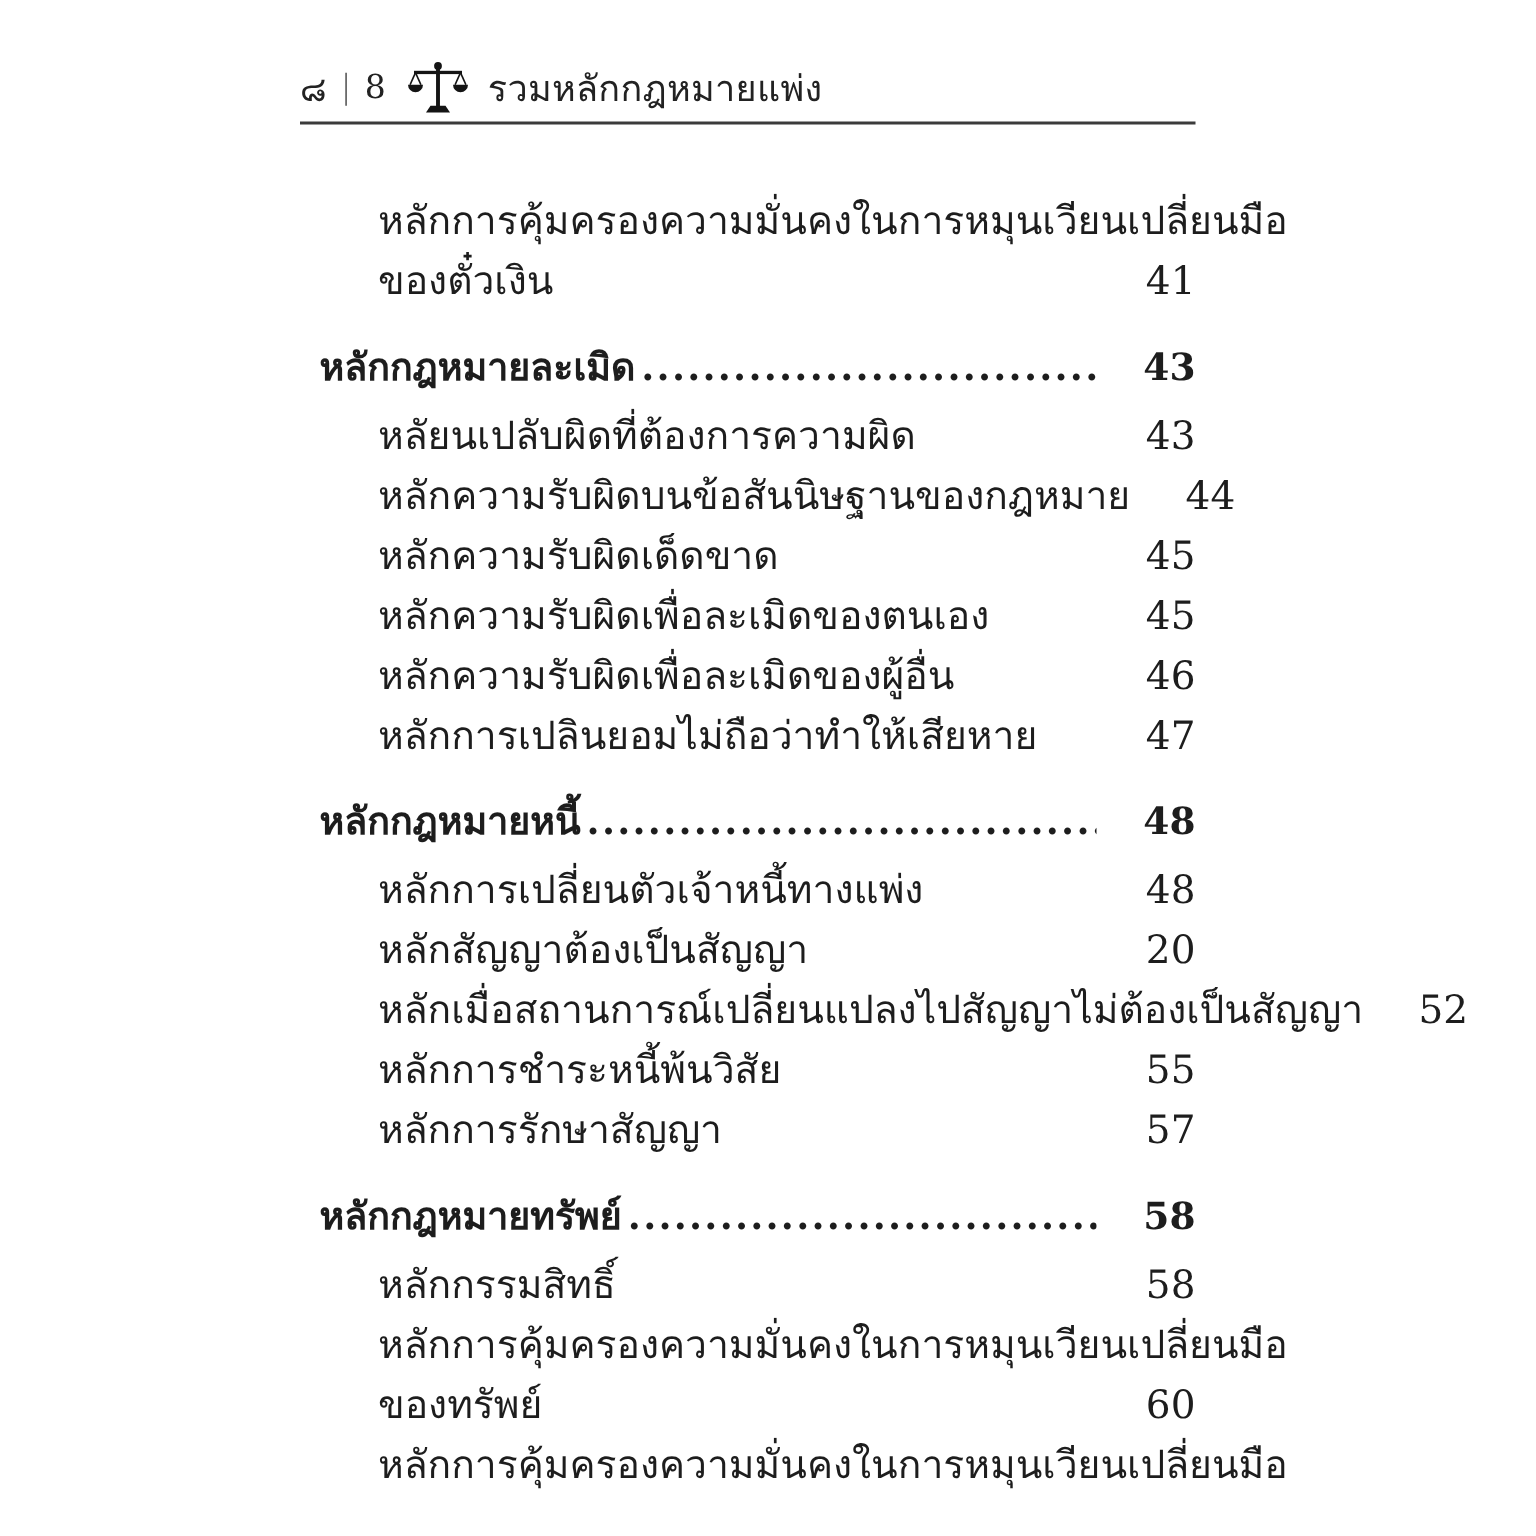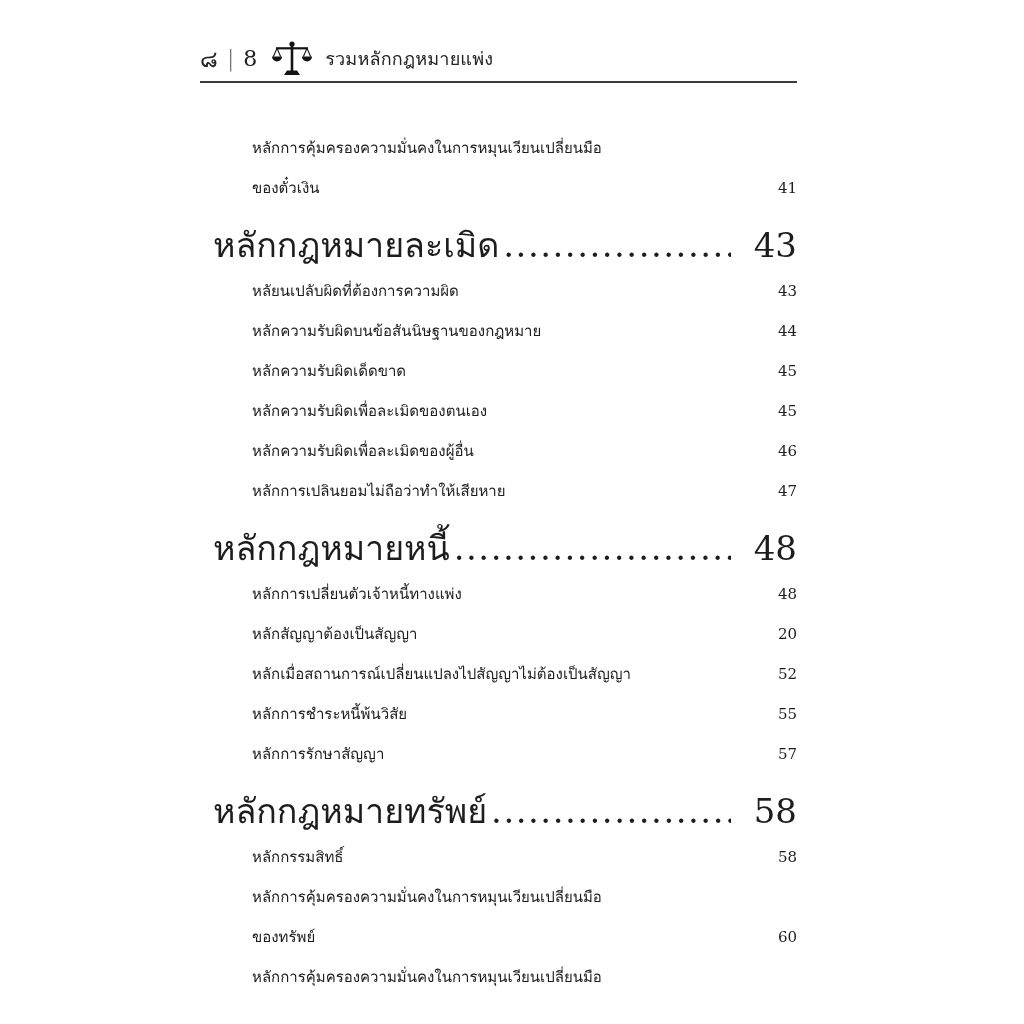--- a/index.html
+++ b/index.html
@@ -20,42 +20,42 @@
     display: flex;
     align-items: center;
     border-bottom: 2px solid #3b3b3b;
     font-size: 22px;
     color: #222;
   }
   .folio-thai { font-size: 23px; }
   .folio-sep { margin: 0 9px; color: #555; font-weight: 300; transform: scaleX(.6); }
   .folio-arabic { font-size: 22px; }
   .scales { margin: 0 12px 0 14px; display: flex; align-items: center; }
-  .running-title { font-size: 18px; letter-spacing: .2px; }
+  .running-title { font-size: 24px; letter-spacing: .2px; }
 
   
   .toc {
     position: absolute;
     left: 200px; top: 130px;
     width: 597px;
   }
   .row {
     display: flex;
     align-items: flex-end;
-    font-size: 15px;
+    font-size: 26px;
     line-height: 23px;
     margin-bottom: 10px;
   }
   .row.sub { padding-left: 52px; }
   .row.section {
     padding-left: 13px;
     margin-top: 24px;
     margin-bottom: 14px;
-    font-weight: normal;
-    font-size: 34px;
+    font-weight: bold;
+    font-size: 25px;
     line-height: 28px;
   }
   .row .title { white-space: nowrap; padding-top: 7px; }
   .row .dots {
     flex: 1 1 auto;
     overflow: hidden;
     white-space: nowrap;
     margin: 0 4px;
     min-width: 0;
   }

